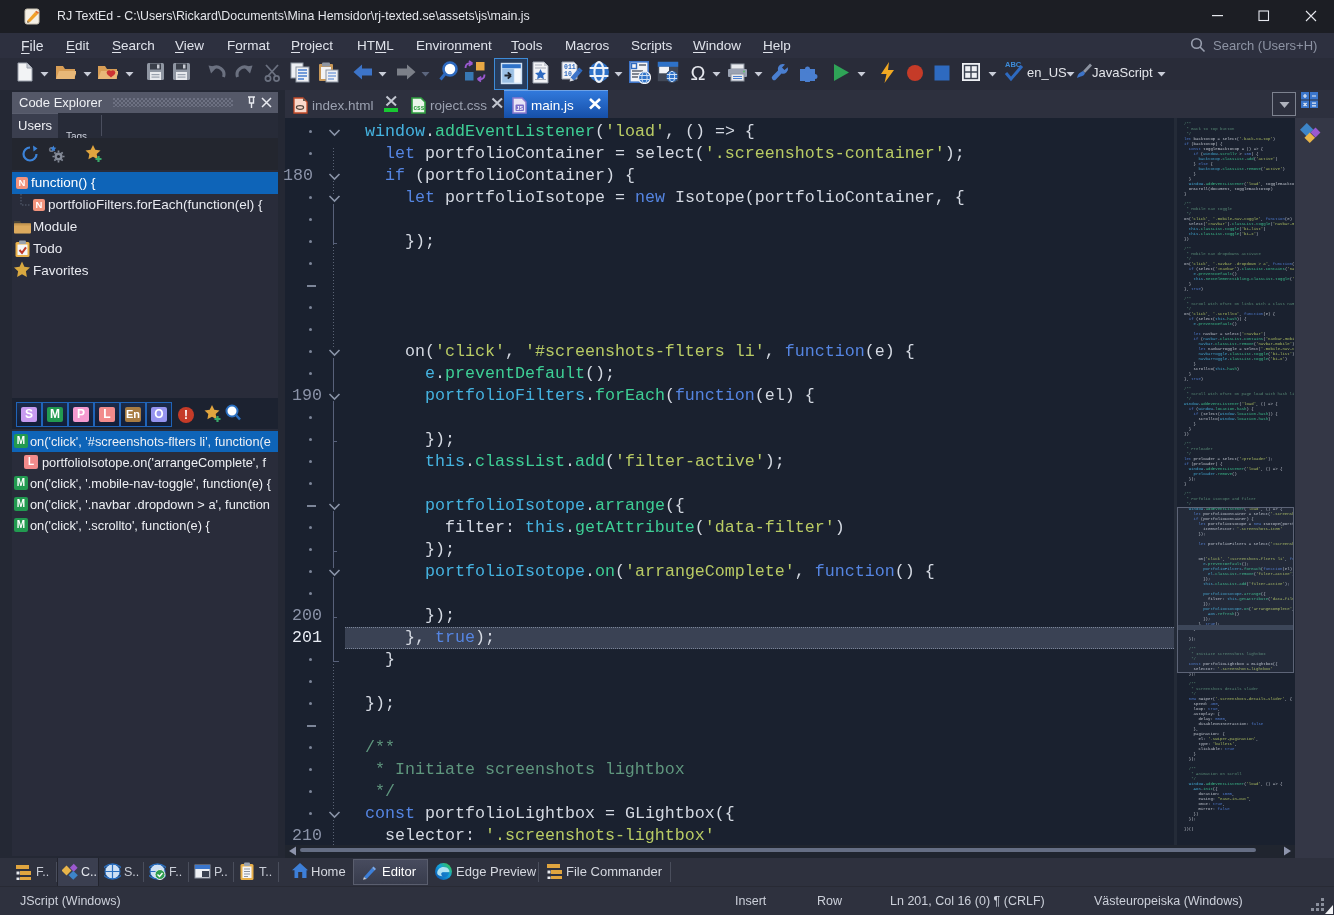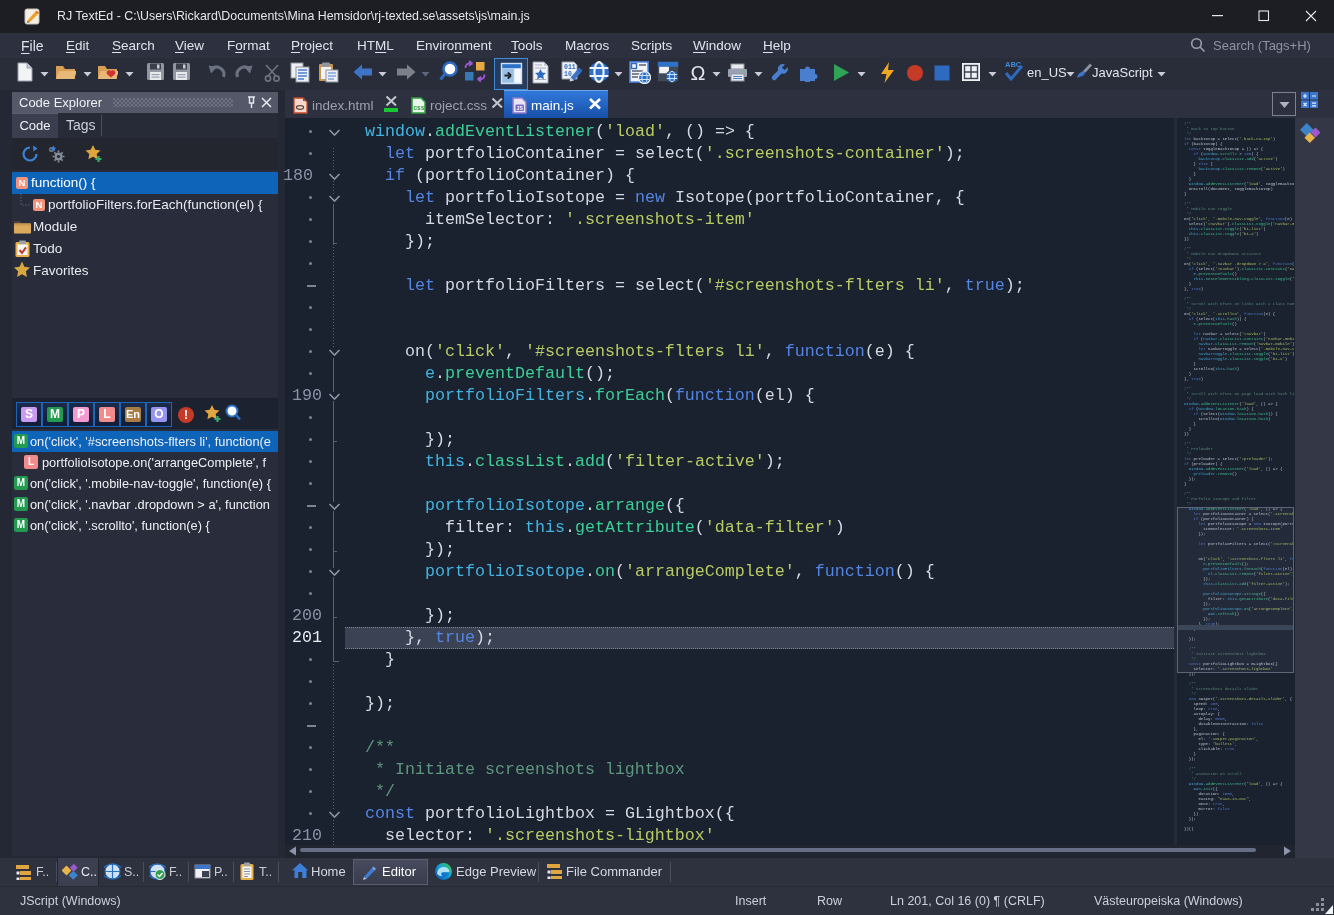--- a/index.html
+++ b/index.html
@@ -38,21 +38,21 @@
 <div class="abs" style="left:416px;top:36px;height:20px;line-height:20px;font-size:13.5px;color:#dfe2ea;white-space:pre">Enviro<span style="text-decoration:underline;text-underline-offset:2px">n</span>ment</div>
 <div class="abs" style="left:511px;top:36px;height:20px;line-height:20px;font-size:13.5px;color:#dfe2ea;white-space:pre"><span style="text-decoration:underline;text-underline-offset:2px">T</span>ools</div>
 <div class="abs" style="left:565px;top:36px;height:20px;line-height:20px;font-size:13.5px;color:#dfe2ea;white-space:pre">Ma<span style="text-decoration:underline;text-underline-offset:2px">c</span>ros</div>
 <div class="abs" style="left:631px;top:36px;height:20px;line-height:20px;font-size:13.5px;color:#dfe2ea;white-space:pre">Scr<span style="text-decoration:underline;text-underline-offset:2px">i</span>pts</div>
 <div class="abs" style="left:693px;top:36px;height:20px;line-height:20px;font-size:13.5px;color:#dfe2ea;white-space:pre"><span style="text-decoration:underline;text-underline-offset:2px">W</span>indow</div>
 <div class="abs" style="left:763px;top:36px;height:20px;line-height:20px;font-size:13.5px;color:#dfe2ea;white-space:pre"><span style="text-decoration:underline;text-underline-offset:2px">H</span>elp</div>
 <svg class="abs" style="left:1190px;top:37px;" width="16" height="16" viewBox="0 0 16 16">
       <circle cx="6.5" cy="6.5" r="4.8" fill="none" stroke="#989eae" stroke-width="1.6"></circle>
       <path d="M10 10 L14.5 14.5" stroke="#989eae" stroke-width="1.6"></path>
     </svg>
-<div class="abs" style="left:1213px;top:38px;height:16px;line-height:16px;font-size:13px;color:#8d93a3">Search (Tags+H)</div>
+<div class="abs" style="left:1213px;top:38px;height:16px;line-height:16px;font-size:13px;color:#8d93a3">Search (Users+H)</div>
 <div class="abs" style="left:0;top:58px;width:1334px;height:32px;background:#292c39"></div>
 <svg class="abs" style="left:16px;top:62px;" width="18" height="20" viewBox="0 0 18 20">
       <path d="M2 1 L11 1 L16 6 L16 19 L2 19 Z" fill="#f2f3f5" stroke="#9aa0ac"></path>
       <path d="M11 1 L11 6 L16 6" fill="#c6cad2" stroke="#9aa0ac"></path>
     </svg>
 <svg class="abs" style="left:40px;top:70px;" width="9" height="8" viewBox="0 0 9 8">
       <path d="M0.5 2 L4.5 6.5 L8.5 2 Z" fill="#c9cdd8"></path>
     </svg>
 <svg class="abs" style="left:55px;top:63px;" width="21" height="18" viewBox="0 0 21 18">
       <path d="M1 3 L8 3 L10 6 L20 6 L20 16 L1 16 Z" fill="#d89e56"></path>
@@ -266,22 +266,22 @@
       <rect width="120" height="9" fill="url(#dt)"></rect>
     </svg>
 <svg class="abs" style="left:246px;top:96px;" width="11" height="13" viewBox="0 0 11 13">
       <path d="M2 1 h7 M3.5 1 v6 h4 v-6 M5.5 7 v5" stroke="#e8eaf0" stroke-width="1.4" fill="none"></path>
     </svg>
 <svg class="abs" style="left:261px;top:97px;" width="11" height="11" viewBox="0 0 11 11">
       <path d="M1 1 L10 10 M10 1 L1 10" stroke="#e8eaf0" stroke-width="1.5"></path>
     </svg>
 <div class="abs" style="left:12px;top:113px;width:266px;height:25px;background:#272b38"></div>
 <div class="abs" style="left:12px;top:113px;width:46px;height:25px;background:#3a3e4e;border-top:1px solid #5a5e6e"></div>
-<div class="abs" style="left:12px;top:116px;width:46px;height:19px;line-height:19px;font-size:13px;color:#f0f1f5;text-align:center">Code</div>
-<div class="abs" style="left:66px;top:116px;height:19px;line-height:19px;font-size:14px;color:#ccd0dc">Tags</div>
+<div class="abs" style="left:12px;top:116px;width:46px;height:19px;line-height:19px;font-size:13px;color:#f0f1f5;text-align:center">Users</div>
+<div class="abs" style="left:66px;top:127px;height:19px;line-height:19px;font-size:10px;color:#ccd0dc">Tags</div>
 <div class="abs" style="left:101px;top:115px;width:1px;height:21px;background:#4a4e5e"></div>
 <div class="abs" style="left:12px;top:138px;width:266px;height:32px;background:#23262f"></div>
 <svg class="abs" style="left:21px;top:145px;" width="18" height="18" viewBox="0 0 18 18">
       <path d="M9 2.5 a6.5 6.5 0 1 0 6.5 6.5" fill="none" stroke="#3b82d8" stroke-width="2.2"></path>
       <path d="M12 0.5 L16.5 3.5 L12.5 6.5 Z" fill="#3b82d8"></path>
     </svg>
 <svg class="abs" style="left:46px;top:144px;" width="20" height="20" viewBox="0 0 20 20">
       <g fill="#858b98">
         <circle cx="12.5" cy="12.5" r="4"></circle>
         <circle cx="12.5" cy="12.5" r="1.6" fill="#23262f"></circle>
@@ -479,24 +479,22 @@
     </svg>
 <svg class="abs" style="left:328px;top:810px" width="13" height="9" viewBox="0 0 13 9">
       <path d="M0 0 h13 v9 h-13 Z" fill="#1a212f"></path>
       <path d="M1.5 2 L6.5 7 L11.5 2" stroke="#8a94a8" stroke-width="1.6" fill="none"></path>
     </svg>
 <div class="abs" style="left:345px;top:121px;width:829px;height:726px;overflow:hidden">
 <pre class="abs" style="left:0;top:0px;height:22px;line-height:22px;font-size:16.67px;color:#d4d9e2">  <i class="o">window</i>.<i class="m">addEventListener</i>(<i class="s">'load'</i>, () =&gt; {</pre>
 <pre class="abs" style="left:0;top:22px;height:22px;line-height:22px;font-size:16.67px;color:#d4d9e2">    <i class="k">let</i> portfolioContainer = select(<i class="s">'.screenshots-container'</i>);</pre>
 <pre class="abs" style="left:0;top:44px;height:22px;line-height:22px;font-size:16.67px;color:#d4d9e2">    <i class="k">if</i> (portfolioContainer) {</pre>
 <pre class="abs" style="left:0;top:66px;height:22px;line-height:22px;font-size:16.67px;color:#d4d9e2">      <i class="k">let</i> portfolioIsotope = <i class="k">new</i> Isotope(portfolioContainer, {</pre>
-<pre class="abs" style="left:0;top:88px;height:22px;line-height:22px;font-size:16.67px;color:#d4d9e2">        itemSelector: <i class="s">'.screenshots-item'</i></pre>
 <pre class="abs" style="left:0;top:110px;height:22px;line-height:22px;font-size:16.67px;color:#d4d9e2">      });</pre>
 <pre class="abs" style="left:0;top:132px;height:22px;line-height:22px;font-size:16.67px;color:#d4d9e2"></pre>
-<pre class="abs" style="left:0;top:154px;height:22px;line-height:22px;font-size:16.67px;color:#d4d9e2">      <i class="k">let</i> portfolioFilters = select(<i class="s">'#screenshots-flters li'</i>, <i class="k">true</i>);</pre>
 <pre class="abs" style="left:0;top:176px;height:22px;line-height:22px;font-size:16.67px;color:#d4d9e2"></pre>
 <pre class="abs" style="left:0;top:198px;height:22px;line-height:22px;font-size:16.67px;color:#d4d9e2"></pre>
 <pre class="abs" style="left:0;top:220px;height:22px;line-height:22px;font-size:16.67px;color:#d4d9e2">      on(<i class="s">'click'</i>, <i class="s">'#screenshots-flters li'</i>, <i class="k">function</i>(e) {</pre>
 <pre class="abs" style="left:0;top:242px;height:22px;line-height:22px;font-size:16.67px;color:#d4d9e2">        <i class="o">e</i>.<i class="m">preventDefault</i>();</pre>
 <pre class="abs" style="left:0;top:264px;height:22px;line-height:22px;font-size:16.67px;color:#d4d9e2">        <i class="o">portfolioFilters</i>.<i class="m">forEach</i>(<i class="k">function</i>(el) {</pre>
 <pre class="abs" style="left:0;top:308px;height:22px;line-height:22px;font-size:16.67px;color:#d4d9e2">        });</pre>
 <pre class="abs" style="left:0;top:330px;height:22px;line-height:22px;font-size:16.67px;color:#d4d9e2">        <i class="o">this</i>.<i class="m">classList</i>.<i class="m">add</i>(<i class="s">'filter-active'</i>);</pre>
 <pre class="abs" style="left:0;top:352px;height:22px;line-height:22px;font-size:16.67px;color:#d4d9e2"></pre>
 <pre class="abs" style="left:0;top:374px;height:22px;line-height:22px;font-size:16.67px;color:#d4d9e2">        <i class="o">portfolioIsotope</i>.<i class="m">arrange</i>({</pre>
 <pre class="abs" style="left:0;top:396px;height:22px;line-height:22px;font-size:16.67px;color:#d4d9e2">          filter: <i class="o">this</i>.<i class="m">getAttribute</i>(<i class="s">'data-filter'</i>)</pre>

